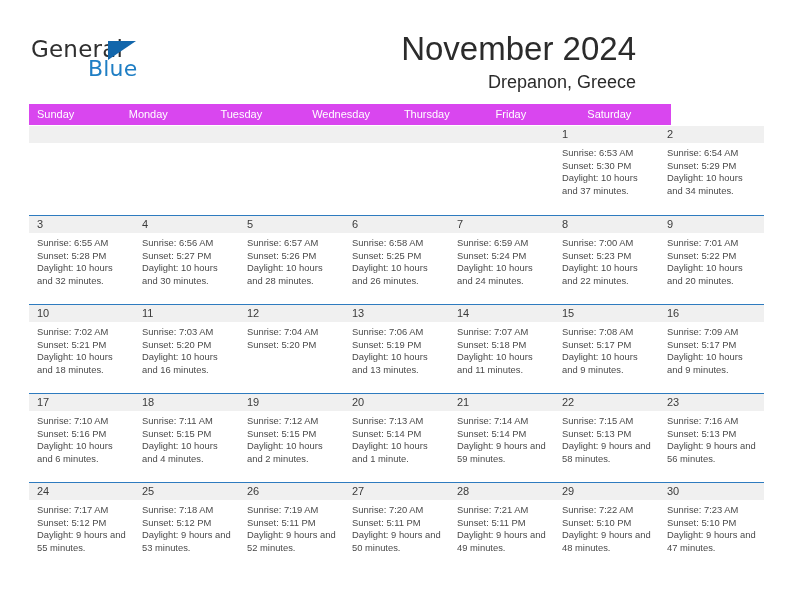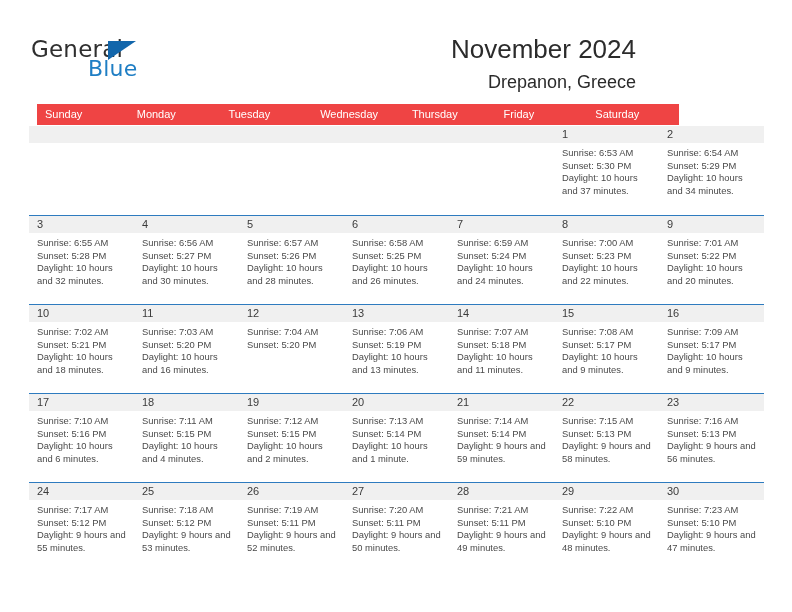--- a/index.html
+++ b/index.html
@@ -70,21 +70,21 @@
     border-bottom: 19px solid transparent;
   }
 
   .title-block {
     position: absolute;
     right: 36px;
     top: 32px;
     text-align: right;
   }
   .cal-title {
-    font-size: 26px;
+    font-size: 33px;
     font-weight: 400;
     color: #2b2b2b;
     line-height: 34px;
     white-space: nowrap;
   }
   .cal-subtitle {
     font-size: 18px;
     font-weight: 400;
     color: #2b2b2b;
     line-height: 22px;
@@ -97,22 +97,21 @@
     position: absolute;
     left: 29px;
     top: 104px;
     width: 735px;
   }
 
   .weekday-row {
     display: flex;
     width: 642px;
     height: 21px;
-    background: #ef4444;
-    margin-left: 8px;
+    background: #d946ef;
   }
   .weekday {
     flex: 1 1 105px;
     width: 105px;
     box-sizing: border-box;
     color: #ffffff;
     font-size: 11px;
     line-height: 21px;
     padding-left: 8px;
     white-space: nowrap;

